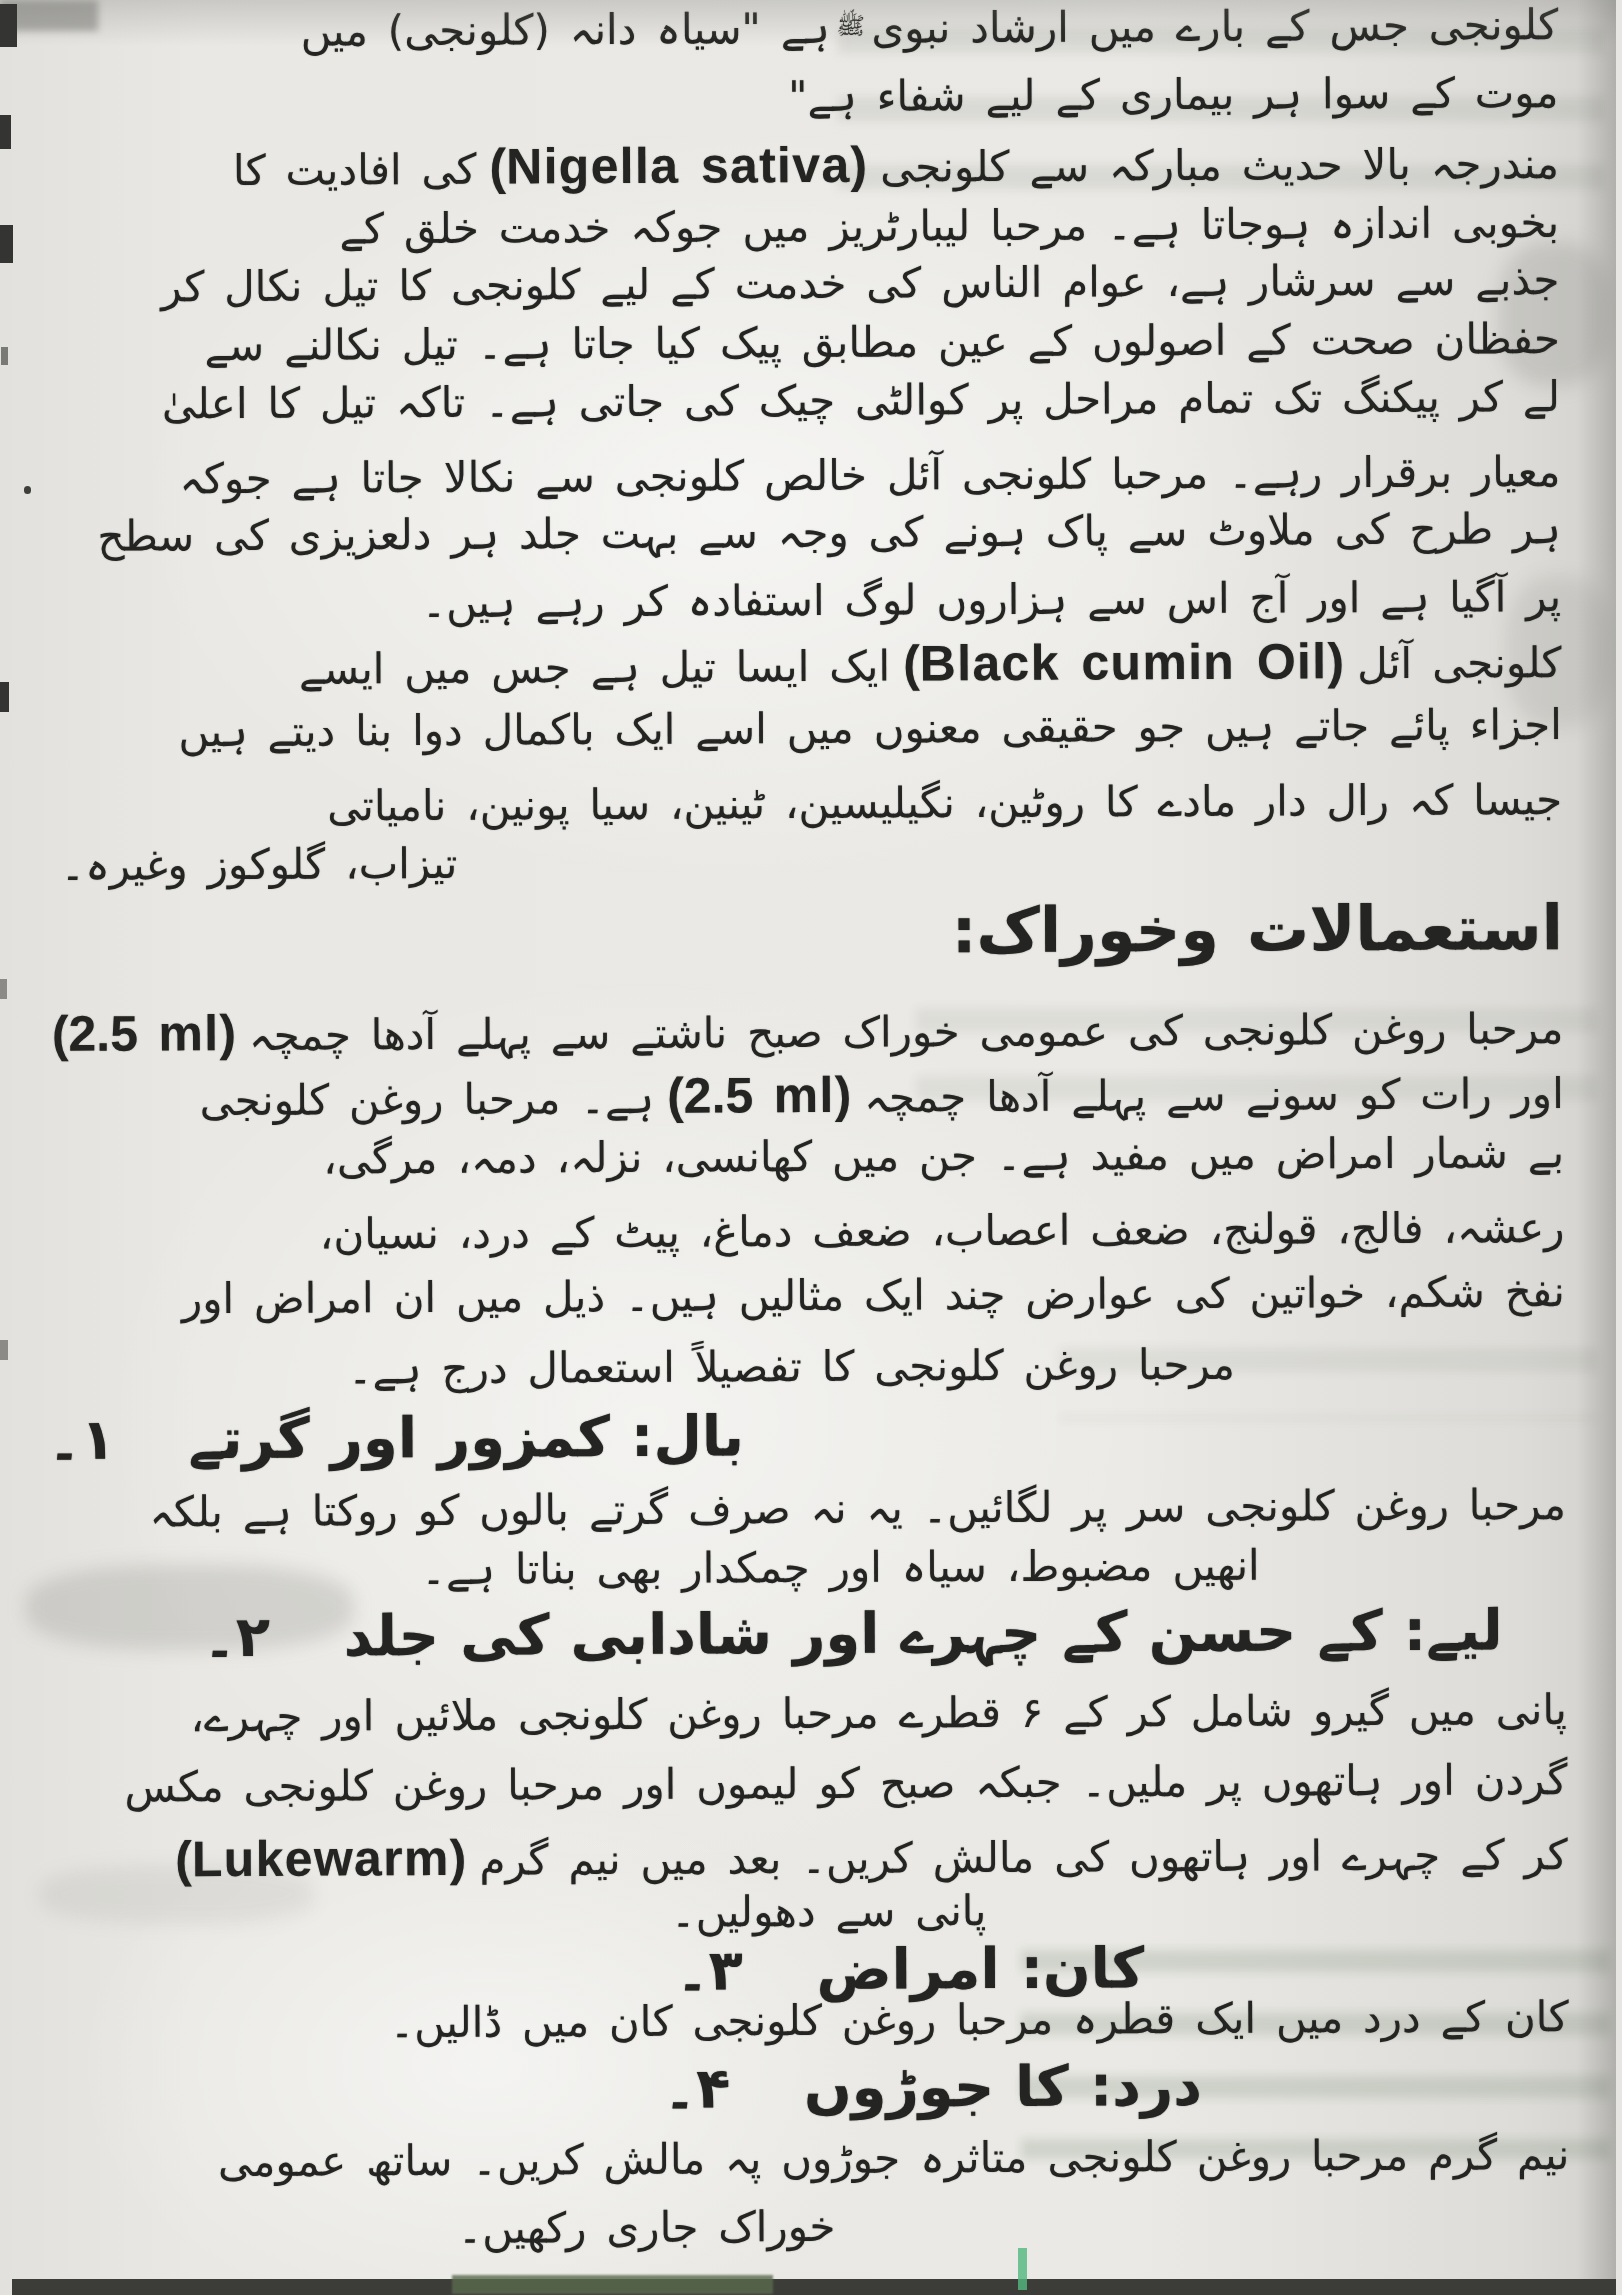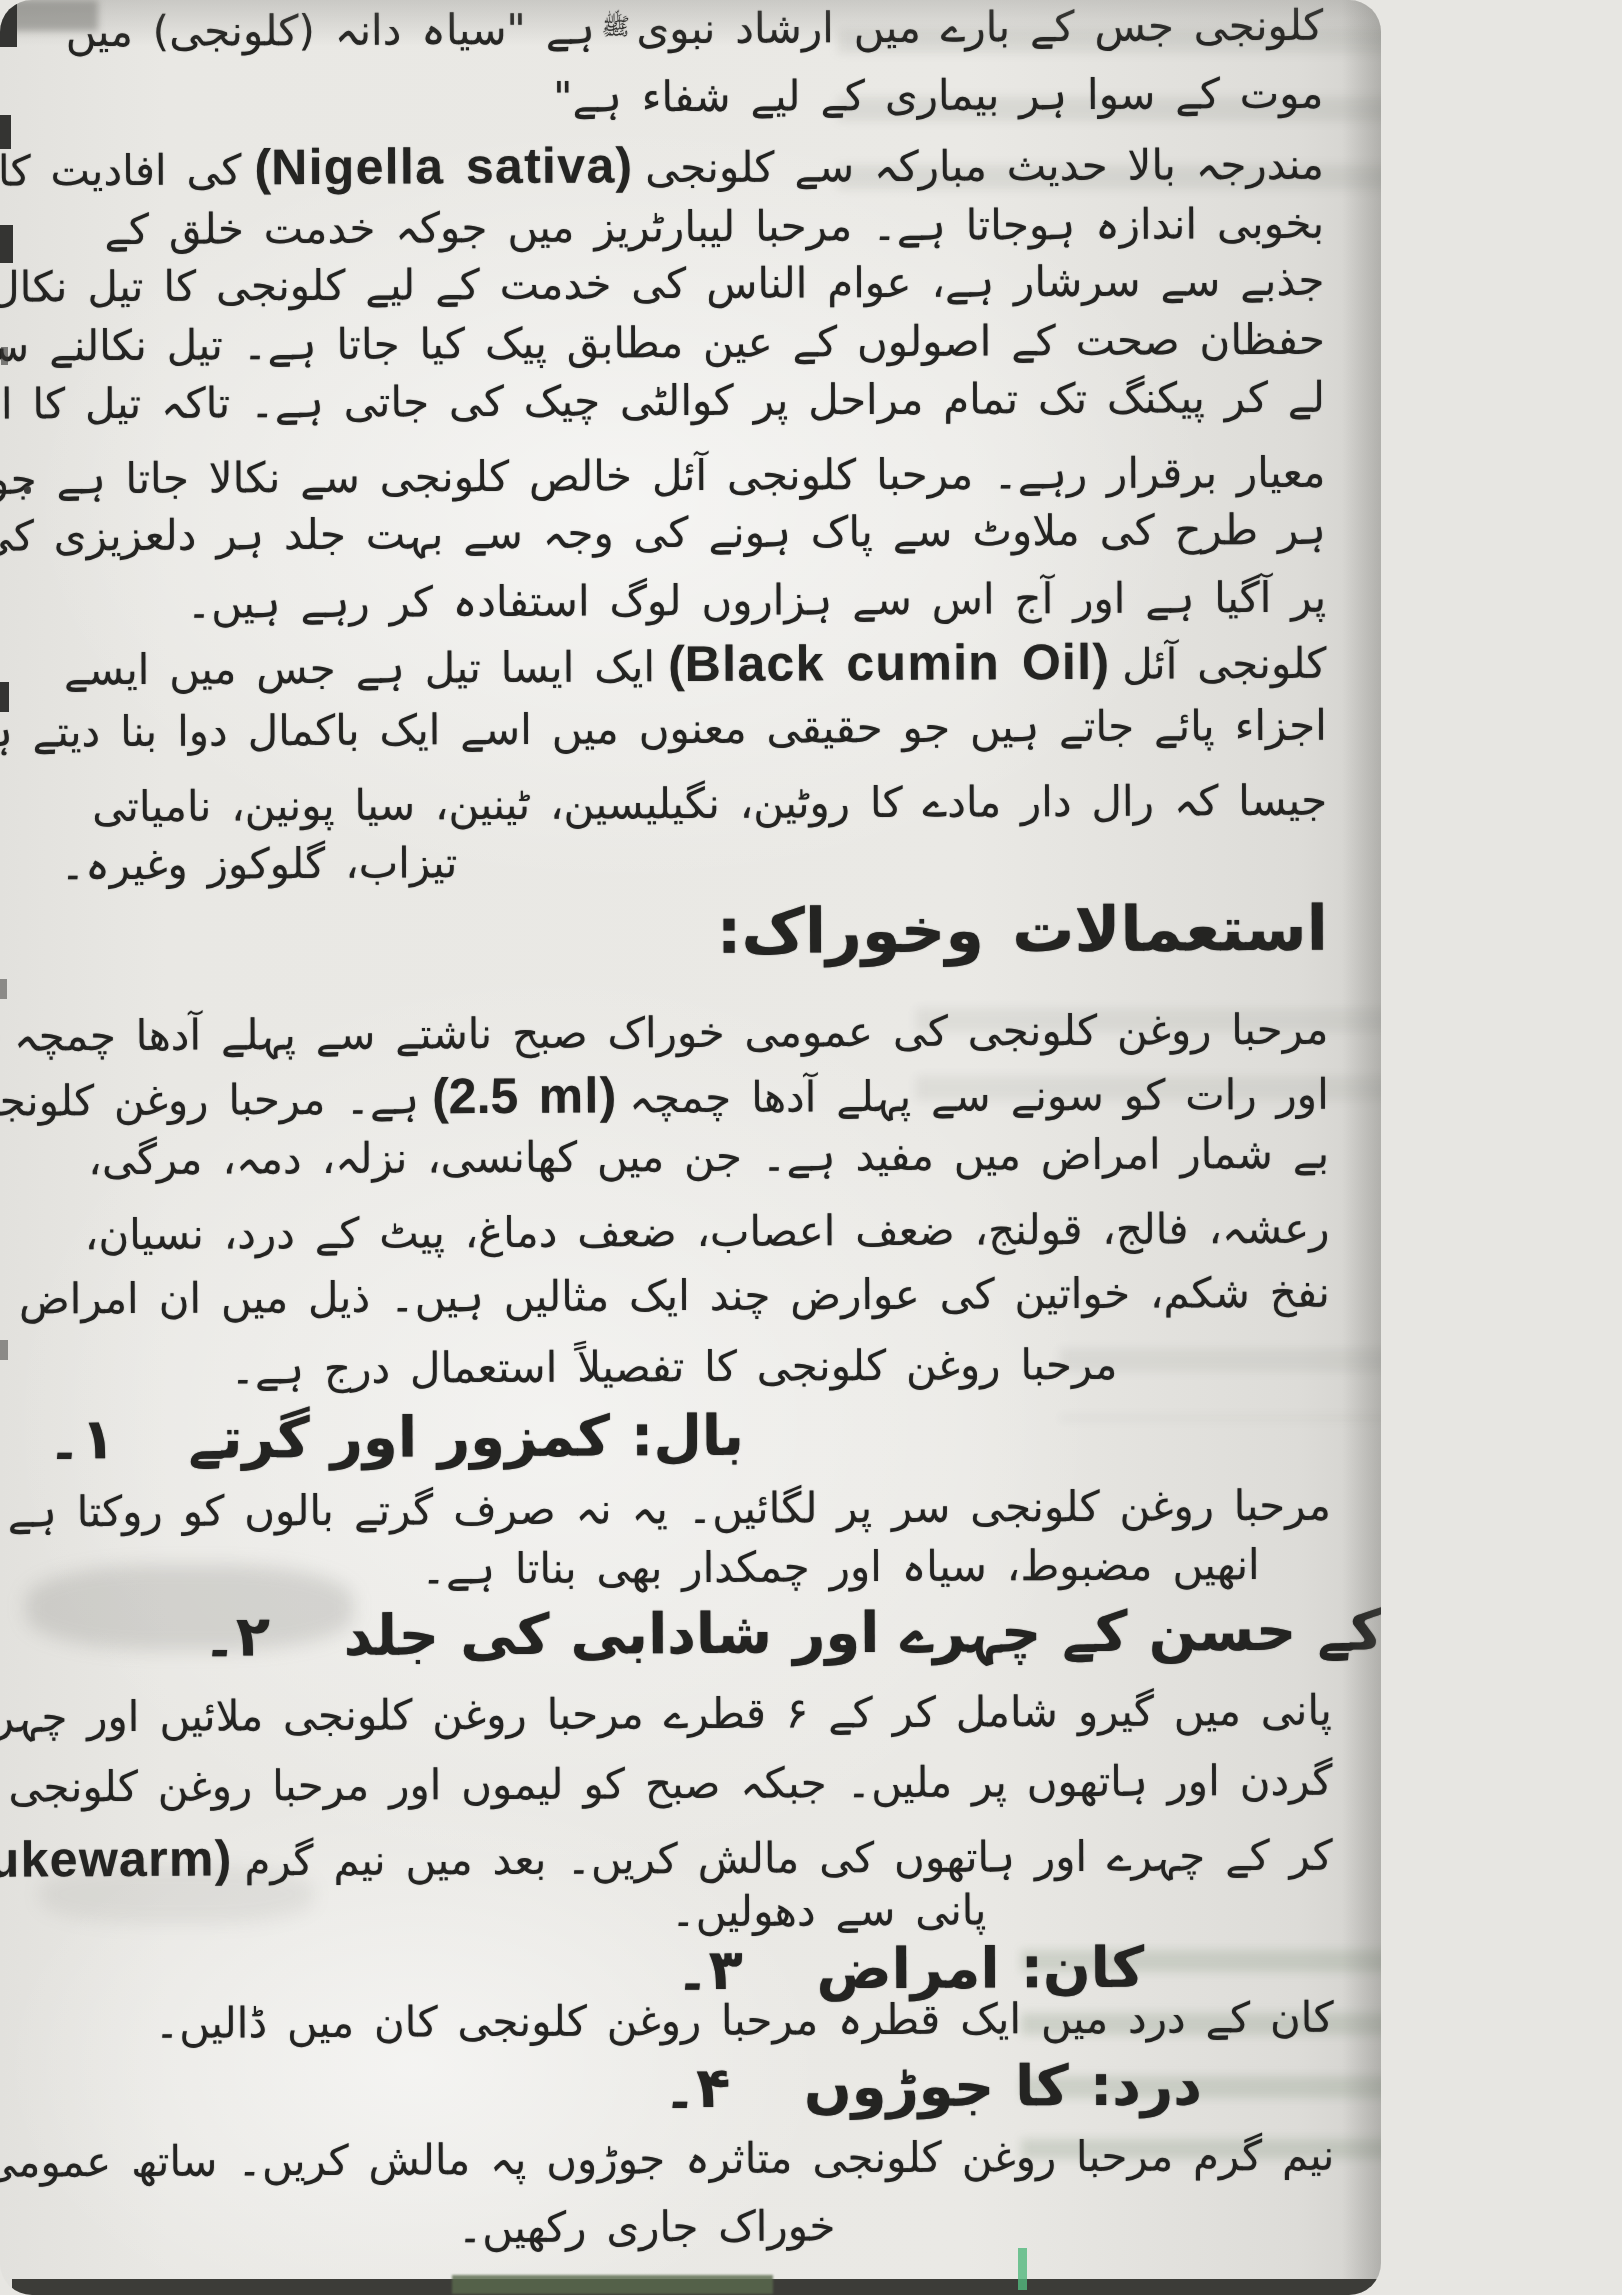--- a/index.html
+++ b/index.html
@@ -1,25 +1,25 @@
 <!DOCTYPE html>
 <html style="--ink: #242422; --paper: #e6e5e1; --edge-bar: #3c3c38; --edge-bar-green: #5b6b4e; --tick-green: #53b97e;font-size:10.5px"><head>
 <meta charset="utf-8">
 <style>
   html,body{margin:0;padding:0;}
   body{width:1623px;height:2295px;overflow:hidden;
        font-family:"DejaVu Sans",sans-serif;
        background:#e7e6e2;}
-  .page{position:relative;width:1381px;height:2295px;overflow:hidden;
+  .page{position:relative;width:1616px;height:2295px;overflow:hidden;
         background:
           radial-gradient(ellipse 916px 589px at 45% 22%, rgba(255,255,255,.55), transparent 65%),
           radial-gradient(ellipse 785px 654px at 40% 62%, rgba(255,255,255,.45), transparent 70%),
           radial-gradient(ellipse 589px 393px at 30% 90%, rgba(255,255,255,.5), transparent 70%),
           linear-gradient(to right, #e2e1dd 0%, #e9e8e4 12%, #eae9e5 70%, #dddcd8 94%, #d2d1cd 100%),
-          #e6e5e1; border-radius: 32px;}
+          #e6e5e1;}
   .shade-top{position:absolute;left:0;top:0;width:100%;height:46px;
         background:linear-gradient(to bottom, rgba(120,120,116,.28), transparent);}
   .shade-right{position:absolute;right:0;top:0;width:39px;height:100%;
         background:linear-gradient(to left, rgba(100,100,96,.30), transparent);}
   .content{position:absolute;left:0;top:0;width:100%;height:100%;
         transform:rotate(-0.3deg);color:var(--ink,#242422);}
   
   .tl{position:absolute;right:52px;direction:rtl;text-align:right;white-space:nowrap;
       font-size:42px;line-height:1.15;word-spacing:6.5px;
       text-shadow:0 0 1.3px rgba(30,30,28,.45);}

